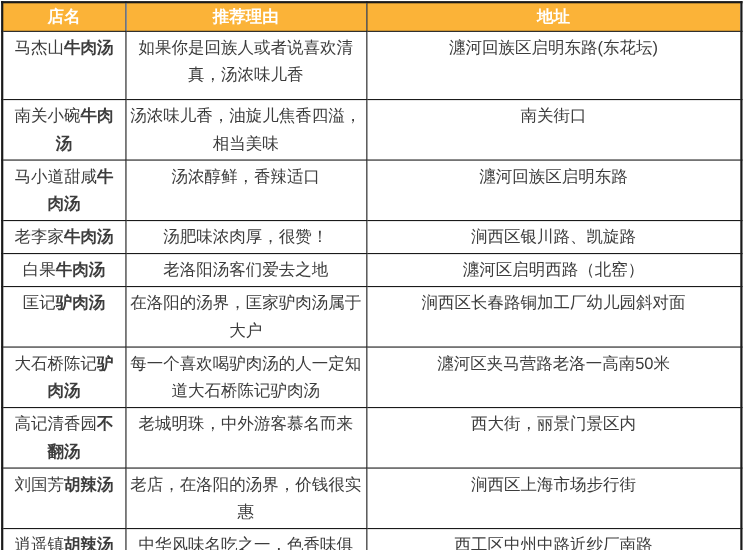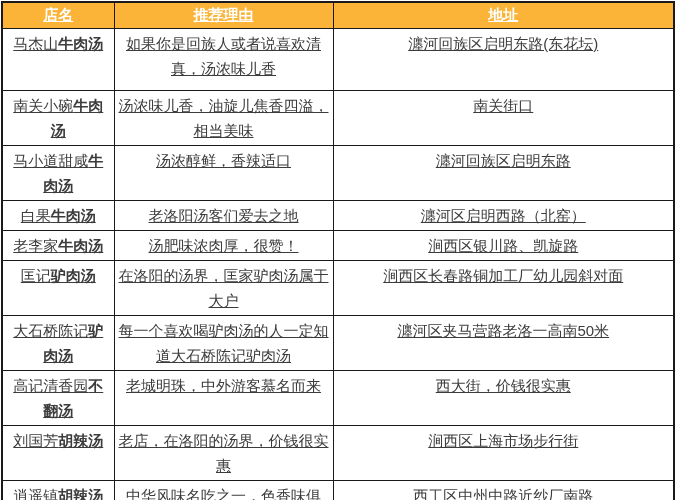--- a/index.html
+++ b/index.html
@@ -21,21 +21,20 @@
     table-layout:fixed;
     width:672px;
     border:2px solid var(--border);
   }
   col.col-name{width:112px;}
   col.col-reason{width:219px;}
   col.col-address{width:341px;}
   th,td{
     border:1px solid var(--border);
     overflow:hidden;
-    text-decoration:underline;
   }
   th{
     height:25px;
     background:var(--header-bg);
     color:var(--header-text);
     font-size:15px;
     font-weight:bold;
     text-align:center;
     padding:0;
   }
@@ -74,44 +73,44 @@
       <tr style="height: 53px; margin-top: 40px;">
         <td><span>南关小碗</span><span class="bold">牛肉汤</span></td>
         <td>汤浓味儿香，油旋儿焦香四溢，相当美味</td>
         <td>南关街口</td>
       </tr>
       <tr style="height: 55px;">
         <td><span>马小道甜咸</span><span class="bold">牛肉汤</span></td>
         <td>汤浓醇鲜，香辣适口</td>
         <td>瀍河回族区启明东路</td>
       </tr>
+      <tr style="height: 30px;">
+        <td><span>老李家</span><span class="bold">牛肉汤</span></td>
+        <td>汤肥味浓肉厚，很赞！</td>
+        <td>涧西区银川路、凯旋路</td>
+      </tr>
       <tr style="height: 28px;">
         <td><span>白果</span><span class="bold">牛肉汤</span></td>
         <td>老洛阳汤客们爱去之地</td>
         <td>瀍河区启明西路（北窑）</td>
-      </tr>
-      <tr style="height: 30px;">
-        <td><span>老李家</span><span class="bold">牛肉汤</span></td>
-        <td>汤肥味浓肉厚，很赞！</td>
-        <td>涧西区银川路、凯旋路</td>
       </tr>
       <tr style="height: 52px;">
         <td><span>匡记</span><span class="bold">驴肉汤</span></td>
         <td>在洛阳的汤界，匡家驴肉汤属于大户</td>
         <td>涧西区长春路铜加工厂幼儿园斜对面</td>
       </tr>
       <tr style="height: 55px;">
         <td><span>大石桥陈记</span><span class="bold">驴肉汤</span></td>
         <td>每一个喜欢喝驴肉汤的人一定知道大石桥陈记驴肉汤</td>
         <td>瀍河区夹马营路老洛一高南50米</td>
       </tr>
       <tr style="height: 54px; padding-left: 20px;">
         <td><span>高记清香园</span><span class="bold">不翻汤</span></td>
         <td>老城明珠，中外游客慕名而来</td>
-        <td>西大街，价钱很实惠</td>
+        <td>西大街，丽景门景区内</td>
       </tr>
       <tr style="height: 28px;">
         <td><span>刘国芳</span><span class="bold">胡辣汤</span></td>
         <td>老店，在洛阳的汤界，价钱很实惠</td>
         <td>涧西区上海市场步行街</td>
       </tr>
       <tr style="height: 50px;">
         <td><span>逍遥镇</span><span class="bold">胡辣汤</span></td>
         <td>中华风味名吃之一，色香味俱佳，开胃健脾</td>
         <td>西工区中州中路近纱厂南路</td>

